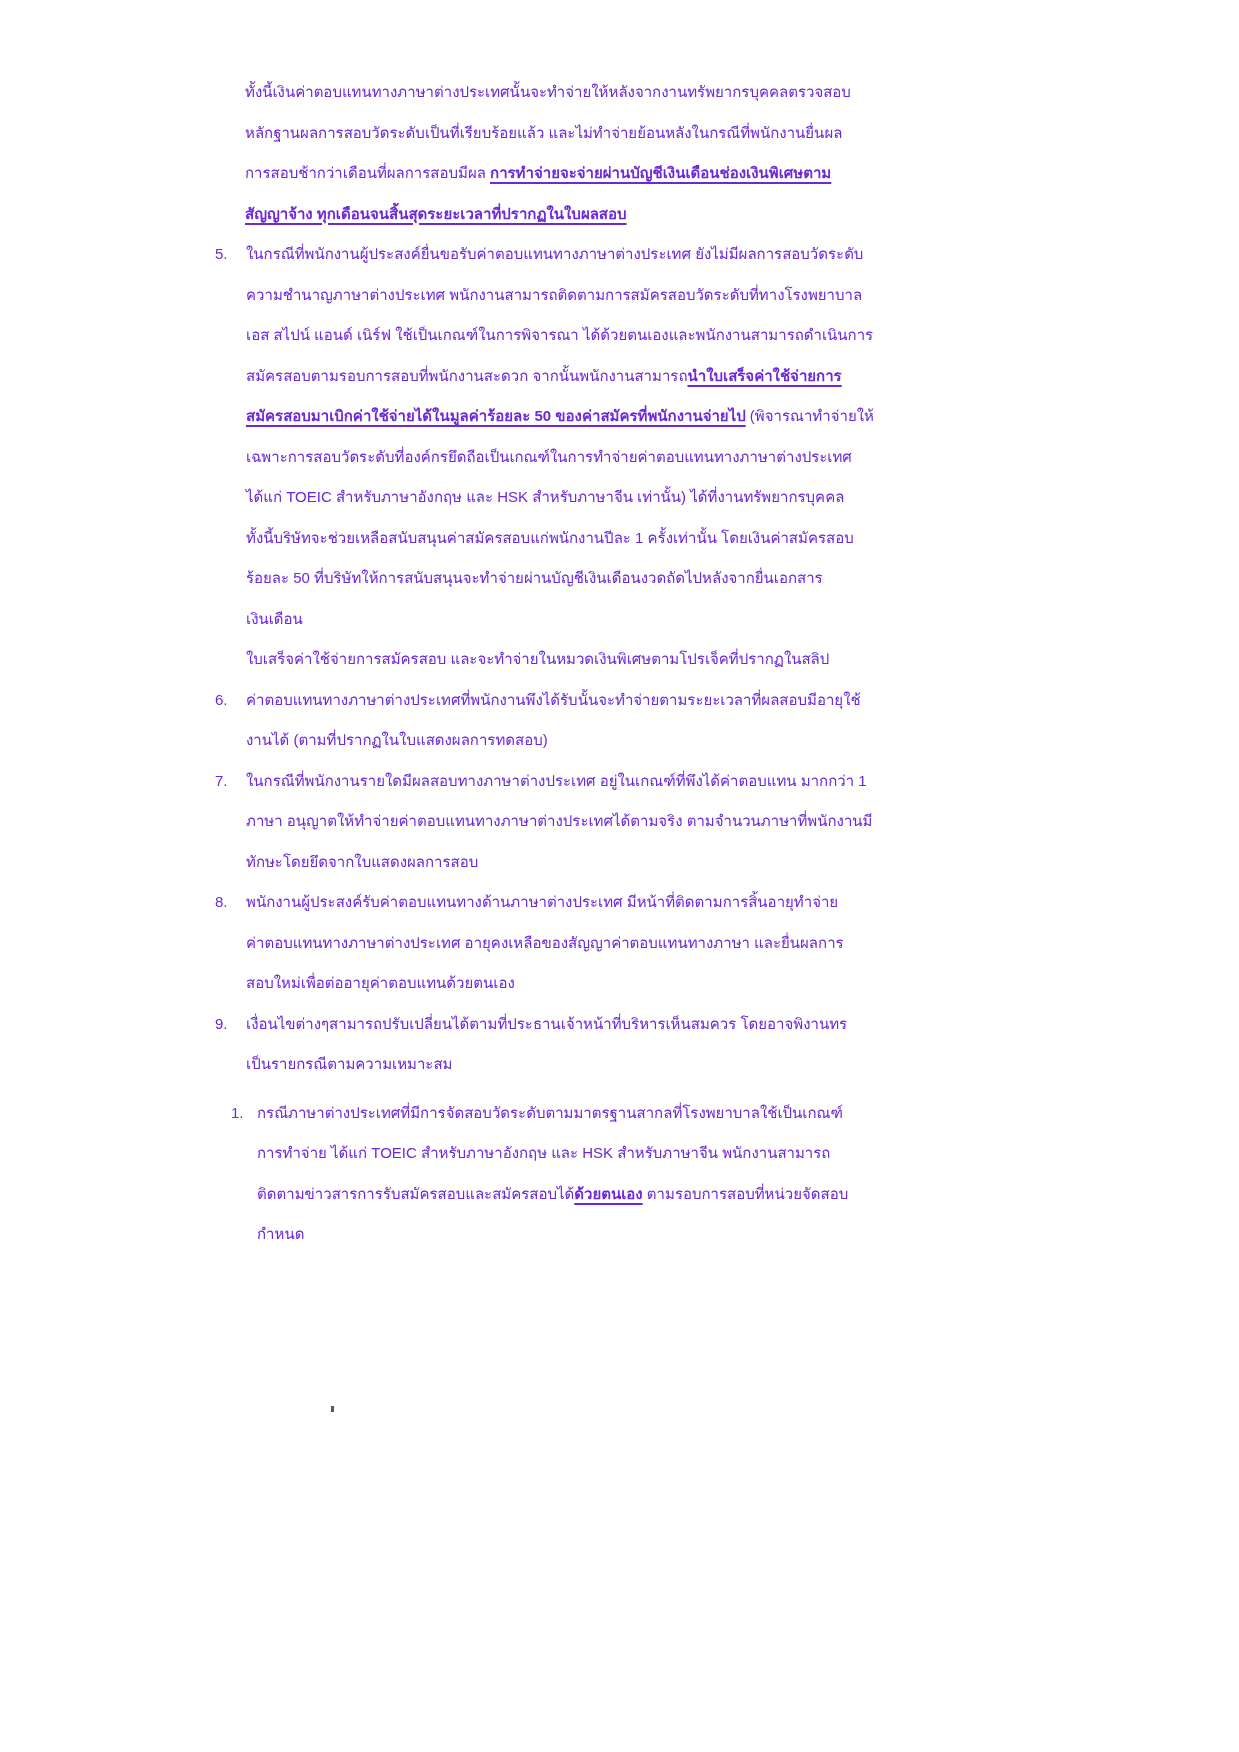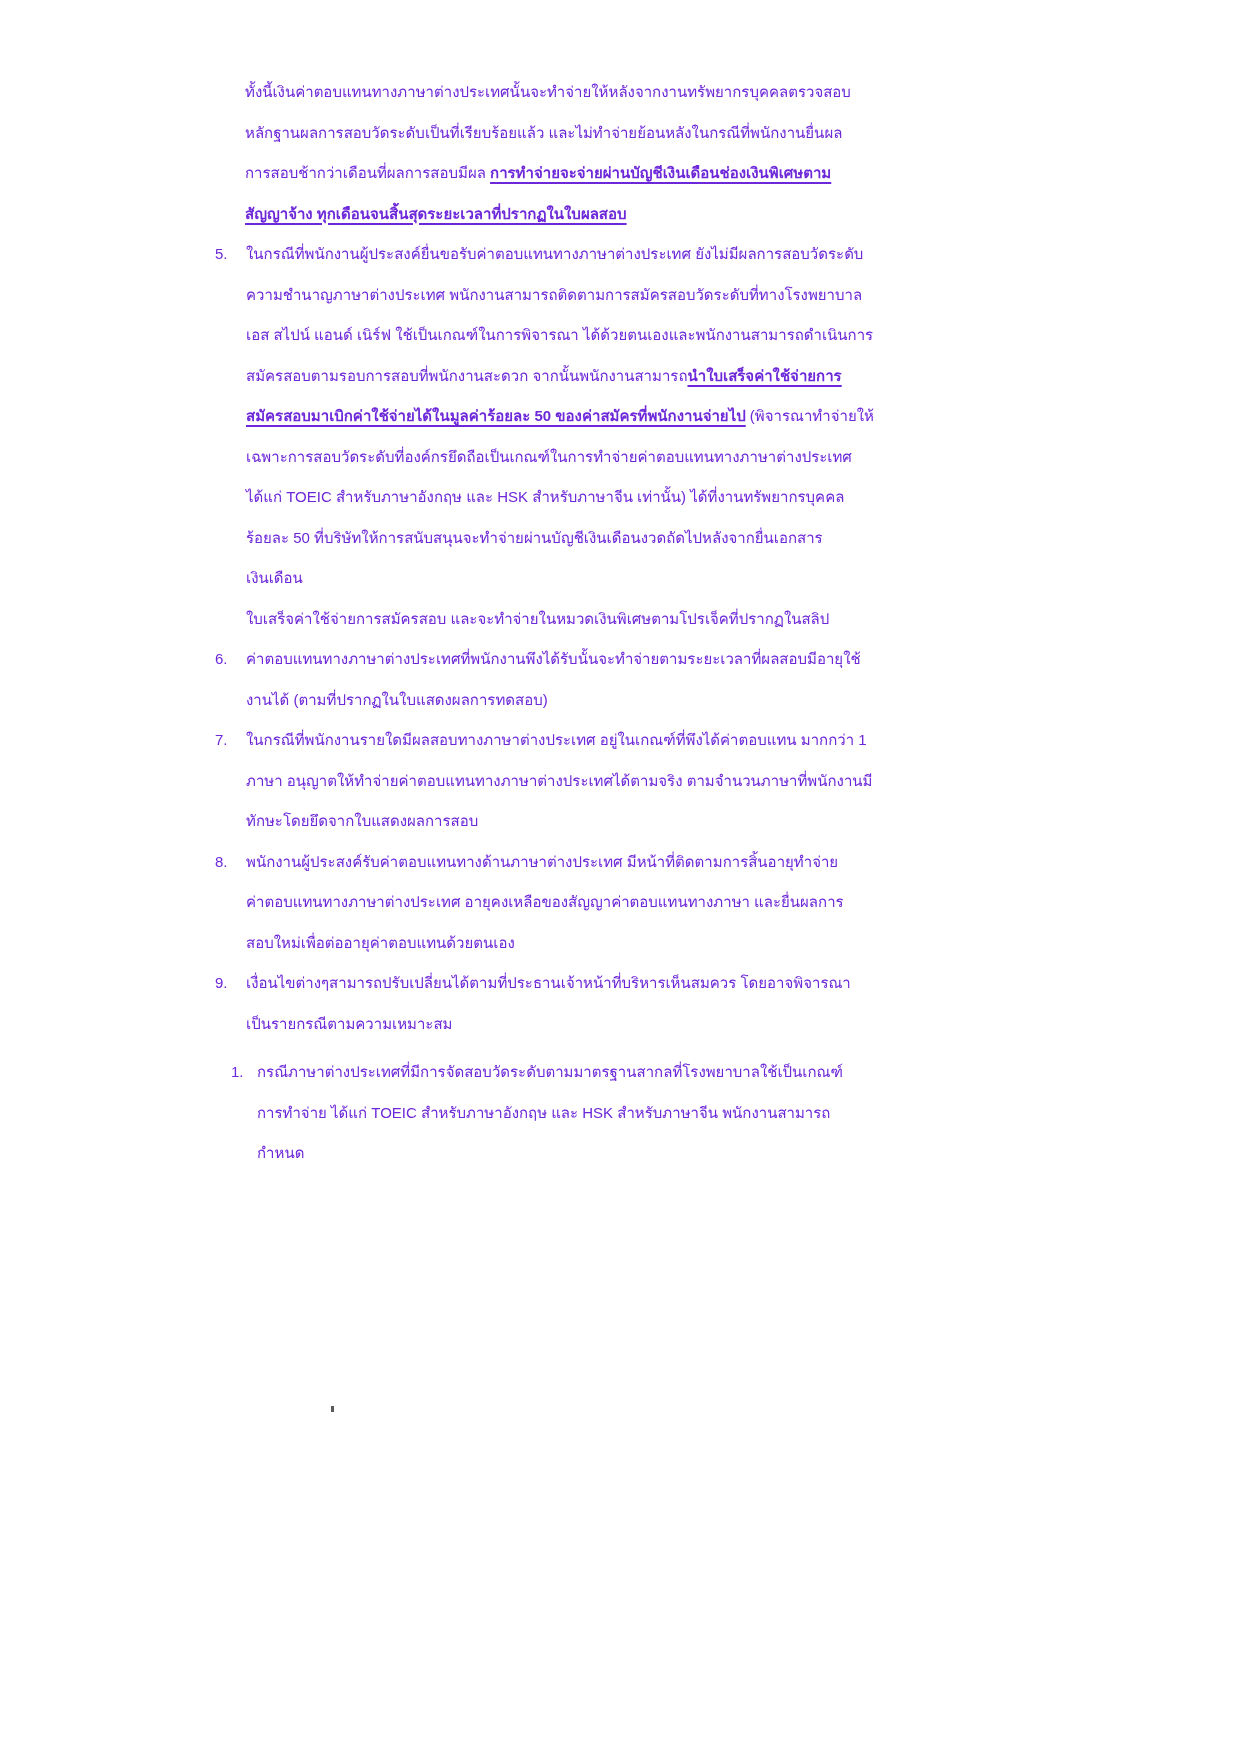--- a/index.html
+++ b/index.html
@@ -82,20 +82,21 @@
       <div class="block li1">
         <span class="num">5.</span>
         <div class="body">
           <div class="line"><span class="seg">ในกรณีที่พนักงานผู้ประสงค์ยื่นขอรับค่าตอบแทนทางภาษาต่างประเทศ ยังไม่มีผลการสอบวัดระดับ</span></div>
           <div class="line"><span class="seg">ความชำนาญภาษาต่างประเทศ พนักงานสามารถติดตามการสมัครสอบวัดระดับที่ทางโรงพยาบาล</span></div>
           <div class="line"><span class="seg">เอส สไปน์ แอนด์ เนิร์ฟ ใช้เป็นเกณฑ์ในการพิจารณา ได้ด้วยตนเองและพนักงานสามารถดำเนินการ</span></div>
           <div class="line"><span class="seg">สมัครสอบตามรอบการสอบที่พนักงานสะดวก จากนั้นพนักงานสามารถ</span><span class="seg u">นำใบเสร็จค่าใช้จ่ายการ</span></div>
           <div class="line"><span class="seg u">สมัครสอบมาเบิกค่าใช้จ่ายได้ในมูลค่าร้อยละ 50 ของค่าสมัครที่พนักงานจ่ายไป</span><span class="seg"> (พิจารณาทำจ่ายให้</span></div>
           <div class="line"><span class="seg">เฉพาะการสอบวัดระดับที่องค์กรยึดถือเป็นเกณฑ์ในการทำจ่ายค่าตอบแทนทางภาษาต่างประเทศ</span></div>
           <div class="line"><span class="seg">ได้แก่ TOEIC สำหรับภาษาอังกฤษ และ HSK สำหรับภาษาจีน เท่านั้น) ได้ที่งานทรัพยากรบุคคล</span></div>
+          <div class="line"><span class="seg">ทั้งนี้บริษัทจะช่วยเหลือสนับสนุนค่าสมัครสอบแก่พนักงานปีละ 1 ครั้งเท่านั้น โดยเงินค่าสมัครสอบ</span></div>
           <div class="line"><span class="seg">ร้อยละ 50 ที่บริษัทให้การสนับสนุนจะทำจ่ายผ่านบัญชีเงินเดือนงวดถัดไปหลังจากยื่นเอกสาร</span></div>
           <div class="line"><span class="seg">เงินเดือน</span></div>
           <div class="line"><span class="seg">ใบเสร็จค่าใช้จ่ายการสมัครสอบ และจะทำจ่ายในหมวดเงินพิเศษตามโปรเจ็คที่ปรากฏในสลิป</span></div>
         </div>
       </div>
       <div class="block li1">
         <span class="num">6.</span>
         <div class="body">
           <div class="line"><span class="seg">ค่าตอบแทนทางภาษาต่างประเทศที่พนักงานพึงได้รับนั้นจะทำจ่ายตามระยะเวลาที่ผลสอบมีอายุใช้</span></div>
           <div class="line"><span class="seg">งานได้ (ตามที่ปรากฏในใบแสดงผลการทดสอบ)</span></div>
@@ -113,27 +114,28 @@
         <span class="num">8.</span>
         <div class="body">
           <div class="line"><span class="seg"> พนักงานผู้ประสงค์รับค่าตอบแทนทางด้านภาษาต่างประเทศ มีหน้าที่ติดตามการสิ้นอายุทำจ่าย</span></div>
           <div class="line"><span class="seg">ค่าตอบแทนทางภาษาต่างประเทศ อายุคงเหลือของสัญญาค่าตอบแทนทางภาษา และยื่นผลการ</span></div>
           <div class="line"><span class="seg">สอบใหม่เพื่อต่ออายุค่าตอบแทนด้วยตนเอง</span></div>
         </div>
       </div>
       <div class="block li1">
         <span class="num">9.</span>
         <div class="body">
-          <div class="line"><span class="seg">เงื่อนไขต่างๆสามารถปรับเปลี่ยนได้ตามที่ประธานเจ้าหน้าที่บริหารเห็นสมควร โดยอาจพิจารณา</span></div>
+          <div class="line"><span class="seg">เงื่อนไขต่างๆสามารถปรับเปลี่ยนได้ตามที่ประธานเจ้าหน้าที่บริหารเห็นสมควร โดยอาจพิงานทร</span></div>
           <div class="line"><span class="seg">เป็นรายกรณีตามความเหมาะสม</span></div>
         </div>
       </div>
       <div class="block li2 li2-first">
         <span class="num">1.</span>
         <div class="body">
           <div class="line"><span class="seg">กรณีภาษาต่างประเทศที่มีการจัดสอบวัดระดับตามมาตรฐานสากลที่โรงพยาบาลใช้เป็นเกณฑ์</span></div>
           <div class="line"><span class="seg">การทำจ่าย ได้แก่ TOEIC สำหรับภาษาอังกฤษ และ HSK สำหรับภาษาจีน พนักงานสามารถ</span></div>
+          <div class="line"><span class="seg">ติดตามข่าวสารการรับสมัครสอบและสมัครสอบได้</span><span class="seg u">ด้วยตนเอง</span><span class="seg"> ตามรอบการสอบที่หน่วยจัดสอบ</span></div>
           <div class="line"><span class="seg">กำหนด</span></div>
         </div>
       </div>
     </div>
   <div class="speck"></div>
 </div>
 
 </body></html>

